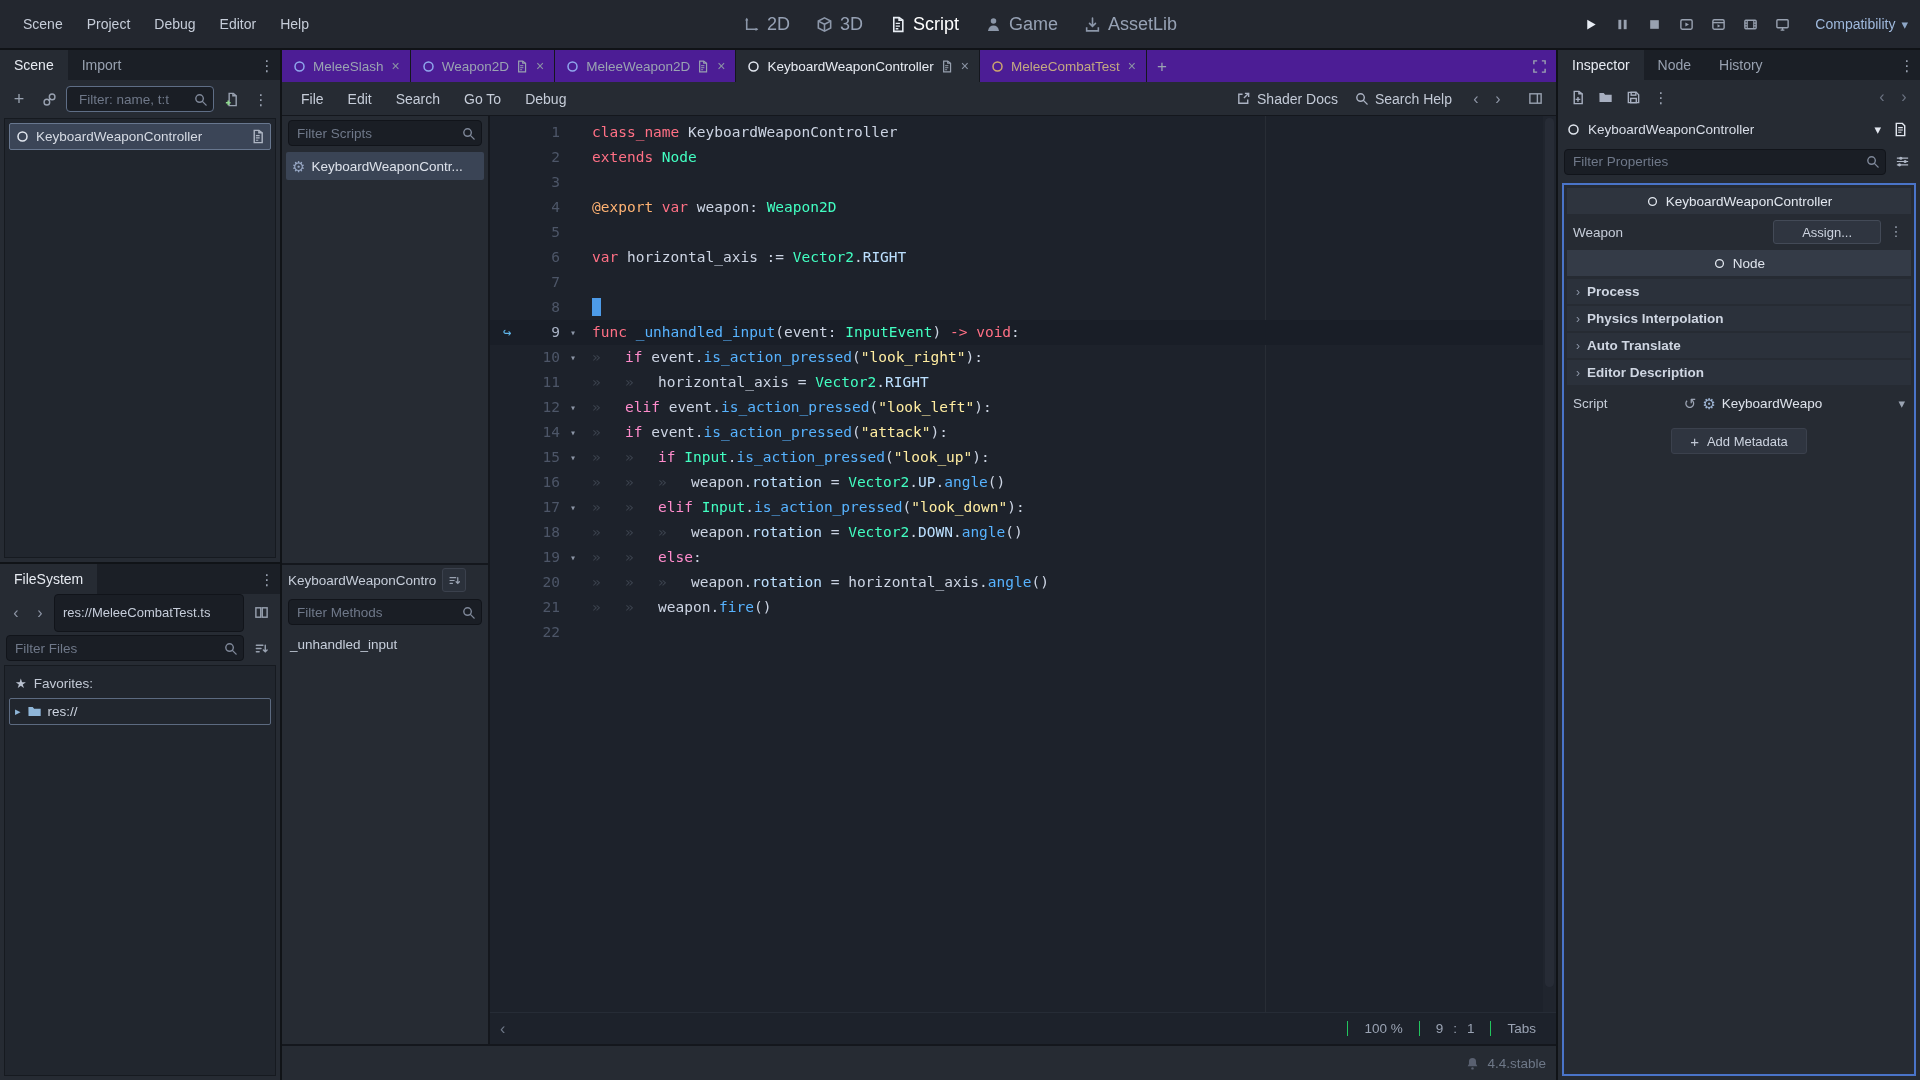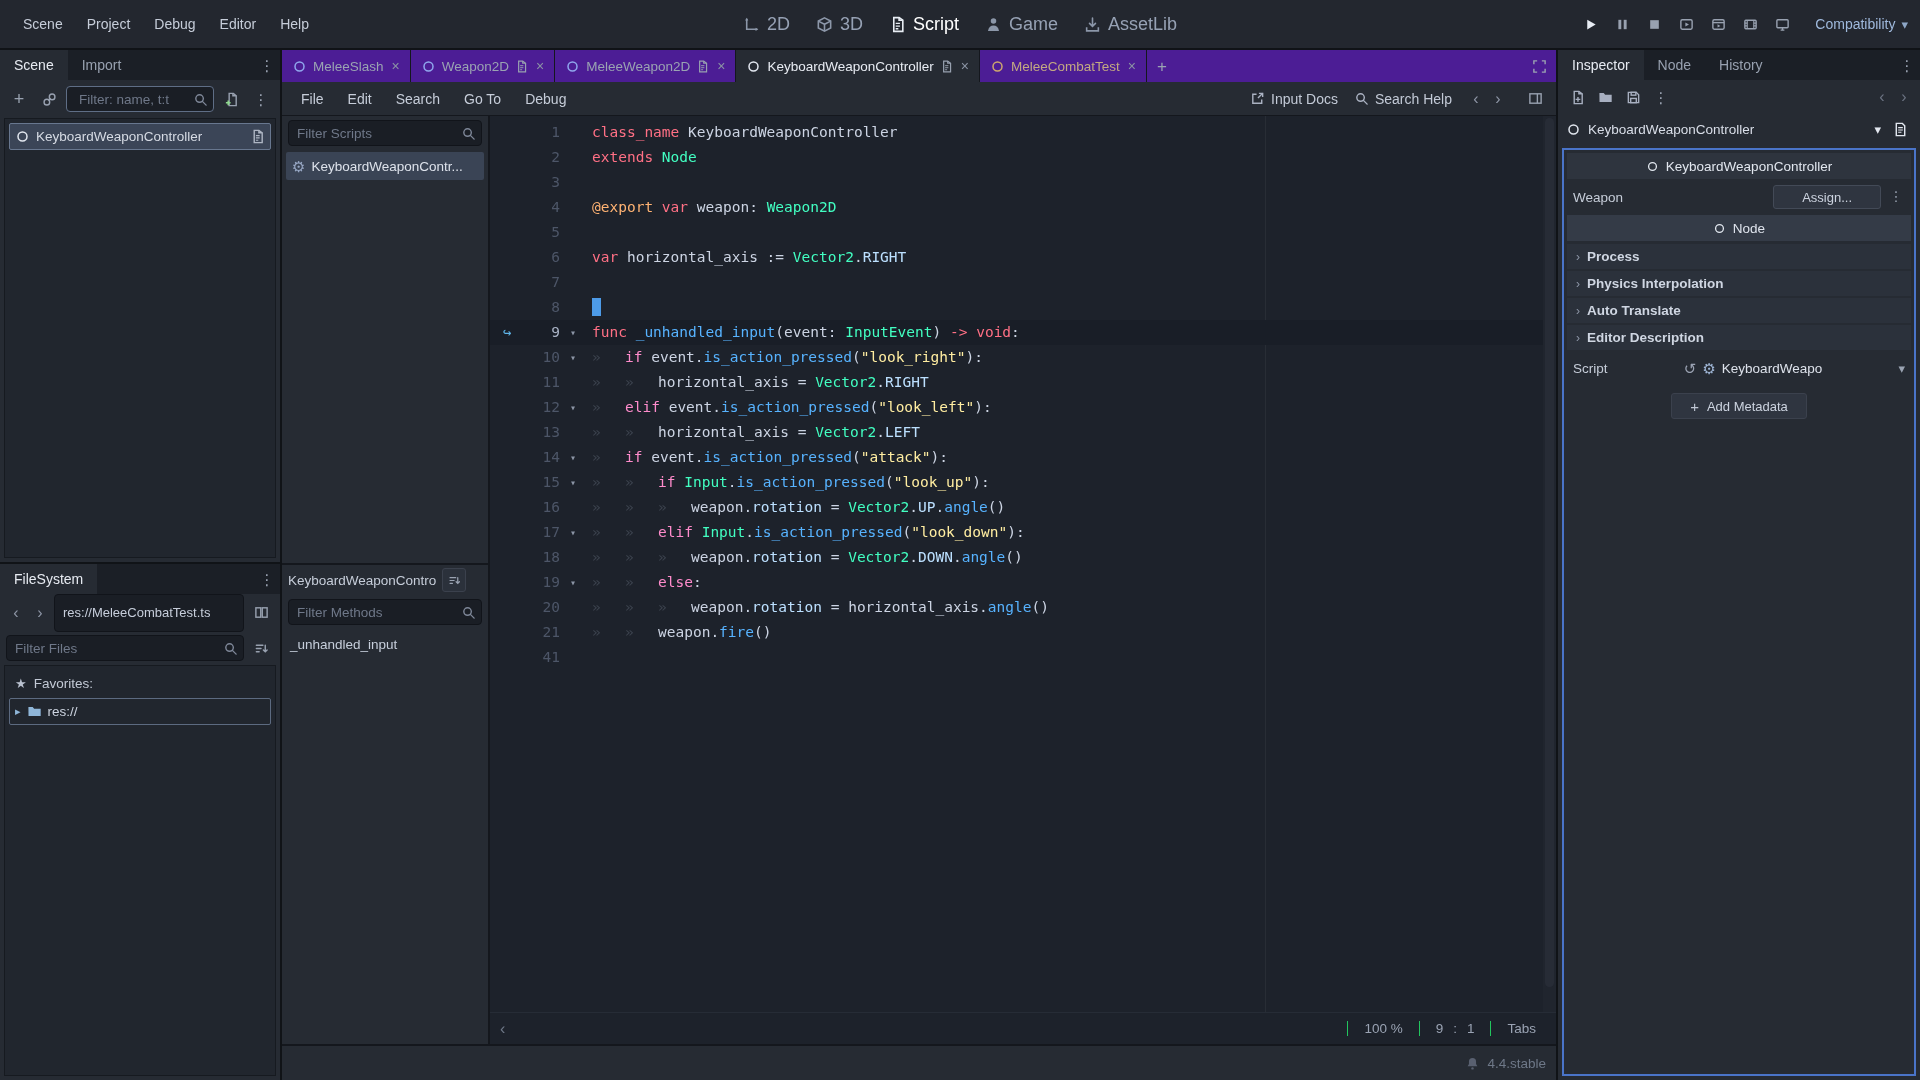--- a/index.html
+++ b/index.html
@@ -512,21 +512,21 @@
         <div class="mb-right">
           <div style="display:flex;gap:16px;">
               <div class="mb-link">
                 <span class="icon">
                   <svg viewBox="0 0 16 16" xmlns="http://www.w3.org/2000/svg">
                     <path d="M7 3.5H3v9.5h9.5V9" stroke="currentColor" fill="none" stroke-width="1.5"></path>
                     <path d="M9.5 2.5h4v4" stroke="currentColor" fill="none" stroke-width="1.5"></path>
                     <path d="M13.5 2.5 8.5 7.5" stroke="currentColor" fill="none" stroke-width="1.5"></path>
                   </svg>
                 </span>
-                <span>Input Docs</span>
+                <span>Shader Docs</span>
               </div>
               <div class="mb-link">
                 <span class="icon">
                   <svg viewBox="0 0 16 16" xmlns="http://www.w3.org/2000/svg">
                     <circle cx="7" cy="7" r="4" stroke="currentColor" fill="none" stroke-width="1.5"></circle>
                     <path d="M10 10l4 4" stroke="currentColor" fill="none" stroke-width="1.5" stroke-linecap="round"></path>
                   </svg>
                 </span>
                 <span>Search Help</span>
               </div>
@@ -606,30 +606,29 @@
                 <div class="code-line"><span class="g-ind"></span><span class="g-num">3</span><span class="g-fold"></span><span class="code-text"></span></div>
                 <div class="code-line"><span class="g-ind"></span><span class="g-num">4</span><span class="g-fold"></span><span class="code-text"><span class="tk-ann">@export</span><span class="tk-txt"> </span><span class="tk-kw">var</span><span class="tk-txt"> weapon: </span><span class="tk-type">Weapon2D</span></span></div>
                 <div class="code-line"><span class="g-ind"></span><span class="g-num">5</span><span class="g-fold"></span><span class="code-text"></span></div>
                 <div class="code-line"><span class="g-ind"></span><span class="g-num">6</span><span class="g-fold"></span><span class="code-text"><span class="tk-kw">var</span><span class="tk-txt"> horizontal_axis := </span><span class="tk-type">Vector2</span><span class="tk-txt">.</span><span class="tk-mem">RIGHT</span></span></div>
                 <div class="code-line"><span class="g-ind"></span><span class="g-num">7</span><span class="g-fold"></span><span class="code-text"></span></div>
                 <div class="code-line"><span class="g-ind"></span><span class="g-num">8</span><span class="g-fold"></span><span class="code-text"><span class="caret"></span></span></div>
                 <div class="code-line current"><span class="g-ind">↪</span><span class="g-num">9</span><span class="g-fold">▾</span><span class="code-text"><span class="tk-kw">func</span><span class="tk-txt"> </span><span class="tk-fn">_unhandled_input</span><span class="tk-txt">(event: </span><span class="tk-type">InputEvent</span><span class="tk-txt">) </span><span class="tk-kw">-&gt;</span><span class="tk-txt"> </span><span class="tk-kw">void</span><span class="tk-txt">:</span></span></div>
                 <div class="code-line"><span class="g-ind"></span><span class="g-num">10</span><span class="g-fold">▾</span><span class="code-text"><span class="tab-cell">»</span><span class="tk-cf">if</span><span class="tk-txt"> event.</span><span class="tk-fn">is_action_pressed</span><span class="tk-txt">(</span><span class="tk-str">"look_right"</span><span class="tk-txt">):</span></span></div>
                 <div class="code-line"><span class="g-ind"></span><span class="g-num">11</span><span class="g-fold"></span><span class="code-text"><span class="tab-cell">»</span><span class="tab-cell">»</span><span class="tk-txt">horizontal_axis = </span><span class="tk-type">Vector2</span><span class="tk-txt">.</span><span class="tk-mem">RIGHT</span></span></div>
                 <div class="code-line"><span class="g-ind"></span><span class="g-num">12</span><span class="g-fold">▾</span><span class="code-text"><span class="tab-cell">»</span><span class="tk-cf">elif</span><span class="tk-txt"> event.</span><span class="tk-fn">is_action_pressed</span><span class="tk-txt">(</span><span class="tk-str">"look_left"</span><span class="tk-txt">):</span></span></div>
-                <div class="code-line"><span class="g-ind"></span><span class="g-num">13</span><span class="g-fold"></span><span class="code-text"><span class="tab-cell">»</span><span class="tab-cell">»</span><span class="tk-txt">horizontal_axis = </span><span class="tk-type">Vector2</span><span class="tk-txt">.</span><span class="tk-mem">LEFT</span></span></div>
                 <div class="code-line"><span class="g-ind"></span><span class="g-num">14</span><span class="g-fold">▾</span><span class="code-text"><span class="tab-cell">»</span><span class="tk-cf">if</span><span class="tk-txt"> event.</span><span class="tk-fn">is_action_pressed</span><span class="tk-txt">(</span><span class="tk-str">"attack"</span><span class="tk-txt">):</span></span></div>
                 <div class="code-line"><span class="g-ind"></span><span class="g-num">15</span><span class="g-fold">▾</span><span class="code-text"><span class="tab-cell">»</span><span class="tab-cell">»</span><span class="tk-cf">if</span><span class="tk-txt"> </span><span class="tk-type">Input</span><span class="tk-txt">.</span><span class="tk-fn">is_action_pressed</span><span class="tk-txt">(</span><span class="tk-str">"look_up"</span><span class="tk-txt">):</span></span></div>
                 <div class="code-line"><span class="g-ind"></span><span class="g-num">16</span><span class="g-fold"></span><span class="code-text"><span class="tab-cell">»</span><span class="tab-cell">»</span><span class="tab-cell">»</span><span class="tk-txt">weapon.</span><span class="tk-mem">rotation</span><span class="tk-txt"> = </span><span class="tk-type">Vector2</span><span class="tk-txt">.</span><span class="tk-mem">UP</span><span class="tk-txt">.</span><span class="tk-fn">angle</span><span class="tk-txt">()</span></span></div>
                 <div class="code-line"><span class="g-ind"></span><span class="g-num">17</span><span class="g-fold">▾</span><span class="code-text"><span class="tab-cell">»</span><span class="tab-cell">»</span><span class="tk-cf">elif</span><span class="tk-txt"> </span><span class="tk-type">Input</span><span class="tk-txt">.</span><span class="tk-fn">is_action_pressed</span><span class="tk-txt">(</span><span class="tk-str">"look_down"</span><span class="tk-txt">):</span></span></div>
                 <div class="code-line"><span class="g-ind"></span><span class="g-num">18</span><span class="g-fold"></span><span class="code-text"><span class="tab-cell">»</span><span class="tab-cell">»</span><span class="tab-cell">»</span><span class="tk-txt">weapon.</span><span class="tk-mem">rotation</span><span class="tk-txt"> = </span><span class="tk-type">Vector2</span><span class="tk-txt">.</span><span class="tk-mem">DOWN</span><span class="tk-txt">.</span><span class="tk-fn">angle</span><span class="tk-txt">()</span></span></div>
                 <div class="code-line"><span class="g-ind"></span><span class="g-num">19</span><span class="g-fold">▾</span><span class="code-text"><span class="tab-cell">»</span><span class="tab-cell">»</span><span class="tk-cf">else</span><span class="tk-txt">:</span></span></div>
                 <div class="code-line"><span class="g-ind"></span><span class="g-num">20</span><span class="g-fold"></span><span class="code-text"><span class="tab-cell">»</span><span class="tab-cell">»</span><span class="tab-cell">»</span><span class="tk-txt">weapon.</span><span class="tk-mem">rotation</span><span class="tk-txt"> = </span><span class="tk-txt">horizontal_axis.</span><span class="tk-fn">angle</span><span class="tk-txt">()</span></span></div>
                 <div class="code-line"><span class="g-ind"></span><span class="g-num">21</span><span class="g-fold"></span><span class="code-text"><span class="tab-cell">»</span><span class="tab-cell">»</span><span class="tk-txt">weapon.</span><span class="tk-fn">fire</span><span class="tk-txt">()</span></span></div>
-                <div class="code-line"><span class="g-ind"></span><span class="g-num">41</span><span class="g-fold"></span><span class="code-text"></span></div>
+                <div class="code-line"><span class="g-ind"></span><span class="g-num">22</span><span class="g-fold"></span><span class="code-text"></span></div>
               </div>
             <div class="vscroll">
                 <div class="thumb"></div>
               </div>
           </div>
           <div class="code-status">
             <span class="hscroll-arrow icon">‹</span>
             <div class="status-right">
               <div class="status-cell">
                   <span>100 %</span>
@@ -721,20 +720,41 @@
         <div class="doc-btn">
             <span class="icon">
               <svg viewBox="0 0 16 16" xmlns="http://www.w3.org/2000/svg">
                 <path d="M3.5 1.5h6.5L12.5 4v10.5h-9z" stroke="currentColor" fill="none" stroke-width="1.5"></path>
                 <path d="M5.5 6h5M5.5 8.5h5M5.5 11h3.5" stroke="currentColor" stroke-width="1.1"></path>
               </svg>
             </span>
           </div>
       </div>
 
+      <div class="insp-filter">
+        <div class="filter-input">
+          <input placeholder="Filter Properties" style="">
+          <span class="mag icon">
+              <svg viewBox="0 0 16 16" xmlns="http://www.w3.org/2000/svg">
+                <circle cx="7" cy="7" r="4" stroke="currentColor" fill="none" stroke-width="1.5"></circle>
+                <path d="M10 10l4 4" stroke="currentColor" fill="none" stroke-width="1.5" stroke-linecap="round"></path>
+              </svg>
+            </span>
+        </div>
+        <div class="tune-btn">
+            <span class="icon">
+              <svg viewBox="0 0 16 16" xmlns="http://www.w3.org/2000/svg">
+                <path d="M2 4.5h12M2 8h12M2 11.5h12" stroke="currentColor" stroke-width="1.3"></path>
+                <circle cx="6.2" cy="4.5" r="1.7" fill="currentColor"></circle>
+                <circle cx="10.8" cy="8" r="1.7" fill="currentColor"></circle>
+                <circle cx="4.8" cy="11.5" r="1.7" fill="currentColor"></circle>
+              </svg>
+            </span>
+          </div>
+      </div>
 
       <div class="insp-scroll">
         <div class="insp-header">
           <span class="icon sm">
               <svg viewBox="0 0 16 16" xmlns="http://www.w3.org/2000/svg">
                 <circle cx="8" cy="8" r="4.8" stroke="currentColor" stroke-width="1.6" fill="none"></circle>
               </svg>
             </span>
           <span>KeyboardWeaponController</span>
         </div>

